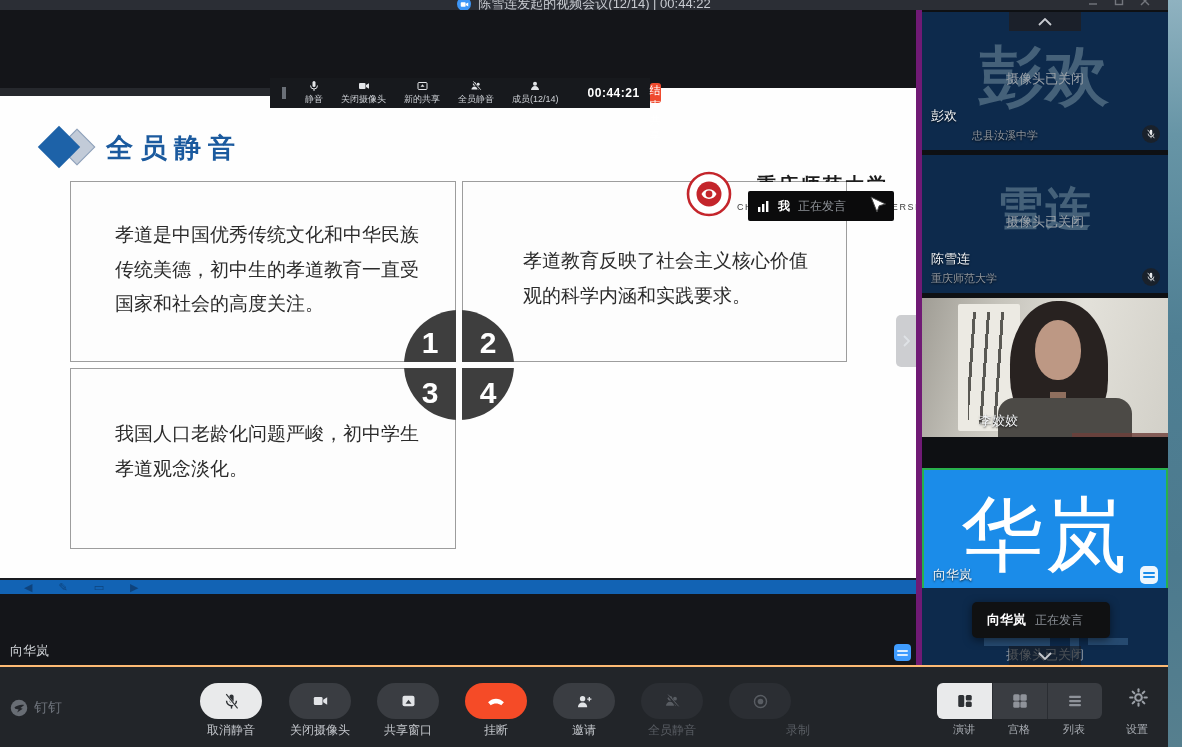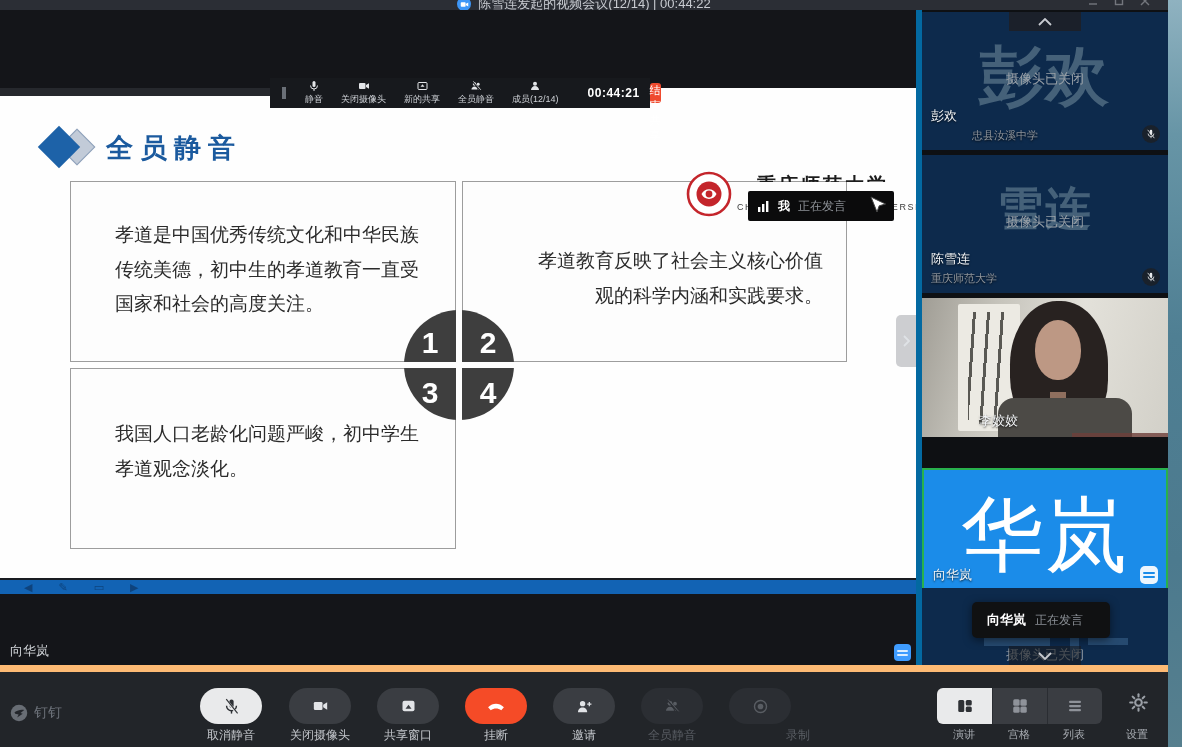--- a/index.html
+++ b/index.html
@@ -1,19 +1,19 @@
 <!DOCTYPE html>
 <html><head>
 <meta charset="utf-8">
 <style>
   * { margin:0; padding:0; box-sizing:border-box; }
   html,body { width:1182px; height:747px; overflow:hidden; background:#101216;
     font-family:"Liberation Sans","DejaVu Sans",sans-serif; }
   .abs { position:absolute; }
-  #app { position:relative; width:1182px; height:747px; background:#0369a1; overflow:hidden; }
+  #app { position:relative; width:1182px; height:747px; background:#701a75; overflow:hidden; }
 
   
   #titlebar { left:0; top:0; width:1168px; height:10px; background:#2b2e35; overflow:hidden; z-index:40; }
   #titlebar .tb-inner { position:absolute; left:0; top:-7px; width:100%; height:22px;
     display:flex; align-items:center; justify-content:center; gap:7px; color:#c9ccd2; font-size:13px; }
   .cam-badge { width:14px; height:14px; border-radius:50%; background:#3d96f7; display:inline-flex;
     align-items:center; justify-content:center; }
   .winctl { position:absolute; top:-4px; right:18px; display:flex; gap:16px; opacity:.55; }
   .winctl svg { display:block; }
 
@@ -119,21 +119,21 @@
     z-index:9; display:flex; align-items:center; padding-left:15px; gap:9px;
     box-shadow:0 2px 8px rgba(0,0,0,.5); }
   #speak-tip .who { color:#fff; font-size:13px; font-weight:bold; }
   #speak-tip .st { color:#8b9096; font-size:12px; }
 
   
   #desktop-edge { left:1168px; top:0; width:14px; height:747px;
     background:linear-gradient(180deg,#8fb2c0 0%,#6795a6 18%,#4f7f93 45%,#4c7a8e 75%,#567f8e 100%); }
 
   
-  #bottombar { left:0; top:665px; width:1168px; height:82px; background:#222529; border-top:7px solid #fdba74; z-index:30; }
+  #bottombar { left:0; top:665px; width:1168px; height:82px; background:#222529; border-top:2px solid #fdba74; z-index:30; }
   #brand { position:absolute; left:10px; top:32px; display:flex; align-items:center; gap:6px; }
   #brand .brand-label { color:#6d727a; font-size:14px; }
   .pill { position:absolute; top:16px; width:62px; height:36px; border-radius:18px; border:none;
     display:flex; align-items:center; justify-content:center; cursor:pointer; background:#3a3d42; color:#e2e4e7; }
   .pill-label { position:absolute; top:55px; width:100px; text-align:center; font-size:12px; color:#c3c6cb; }
   .pill.light { background:#e9eaeb; color:#2e3135; }
   .pill.danger { background:#f54b27; color:#fff; }
   .pill.dim { background:#2b2e33; color:#595d63; cursor:default; }
   .pill-label.dim { color:#595d63; }
   #view-seg { position:absolute; left:937px; top:16px; width:165px; height:36px; border-radius:6px;
@@ -181,21 +181,21 @@
 
       <div id="slide-title-row" class="abs slide-serif">
         <span class="diamond-back"></span>
         <span class="diamond-front"></span>
         <span id="slide-title">全员静音</span>
       </div>
 
       <div class="qbox" style="left:70px; top:93px;">
         <p class="slide-serif" style="left:44px; top:36px; width:312px;">孝道是中国优秀传统文化和中华民族传统美德，初中生的孝道教育一直受国家和社会的高度关注。</p>
       </div>
-      <div class="qbox" style="left:462px; top:93px; width:385px;text-align:right;">
+      <div class="qbox" style="left:462px; top:93px; width:385px;">
         <p class="slide-serif" style="left:60px; top:62px; width:300px;">孝道教育反映了社会主义核心价值观的科学内涵和实践要求。</p>
       </div>
       <div class="qbox" style="left:70px; top:280px;">
         <p class="slide-serif" style="left:44px; top:48px; width:312px;">我国人口老龄化问题严峻，初中学生孝道观念淡化。</p>
       </div>
 
       <div id="circle4" class="abs">
         <span class="qnum" style="left:0; top:16px;">1</span>
         <span class="qnum" style="left:58px; top:16px;">2</span>
         <span class="qnum" style="left:0; top:66px;">3</span>

